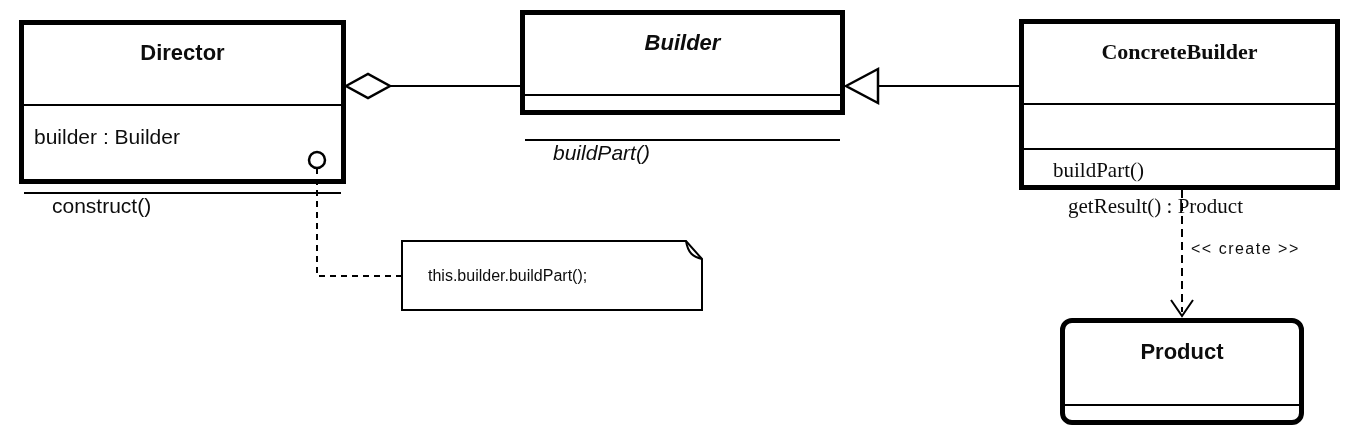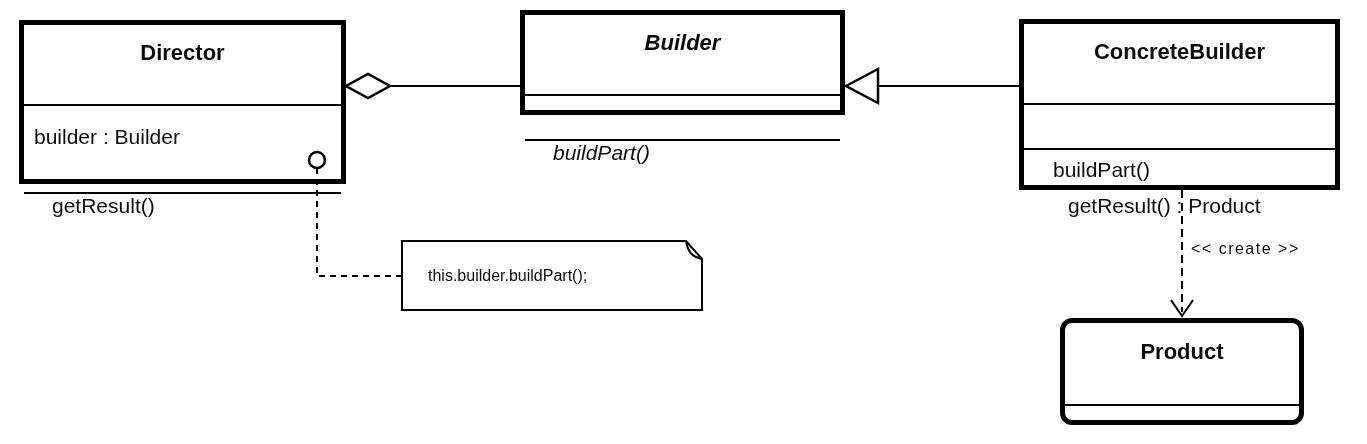--- a/index.html
+++ b/index.html
@@ -78,30 +78,30 @@
   }
 </style>
 </head>
 <body>
 
 <div id="canvas">
 
   <div class="uml-class" style="left:19px; top:20px; width:327px; height:164px;">
     <div class="uml-title" style="height:55px;">Director</div>
     <div class="uml-section uml-member" style="height:64px;padding-left:10px;">builder : Builder</div>
-    <div class="uml-section uml-member grow">getResult()</div>
+    <div class="uml-section uml-member grow">construct()</div>
   </div>
 
   <div class="uml-class abstract" style="left:520px; top:10px; width:325px; height:105px;">
     <div class="uml-title" style="height:55px;">Builder</div>
     <div class="uml-section" style="height:21px;"></div>
     <div class="uml-section uml-member grow">buildPart()</div>
   </div>
 
-  <div class="uml-class" style="left:1019px; top:19px; width:321px; height:171px;">
+  <div class="uml-class" style="left:1019px; top:19px; width:321px; height:171px;font-family:Liberation Serif, serif;">
     <div class="uml-title" style="height:55px;">ConcreteBuilder</div>
     <div class="uml-section" style="height:21px;"></div>
     <div class="uml-section grow multi">
       <div class="uml-member" style="padding-left:29px;">buildPart()</div>
       <div class="uml-member" style="padding-left:44px;">getResult() : Product</div>
     </div>
   </div>
 
   <div class="uml-class" style="left:1060px; top:318px; width:244px; height:107px;border-radius:12px;">
     <div class="uml-title" style="height:57px;">Product</div>

